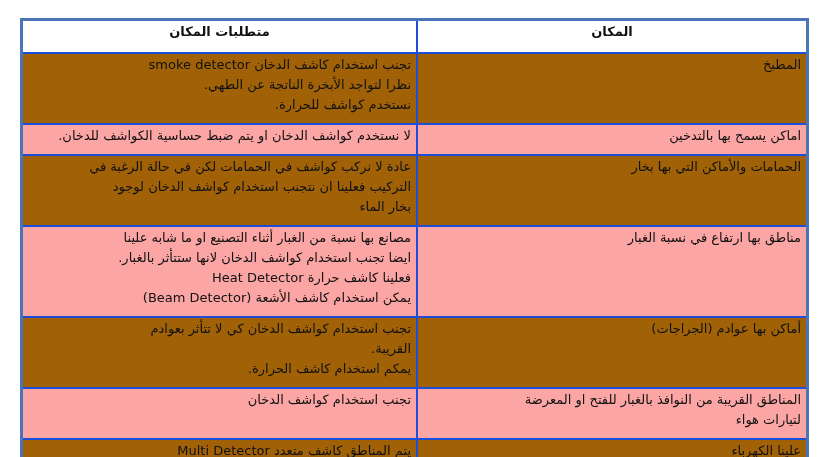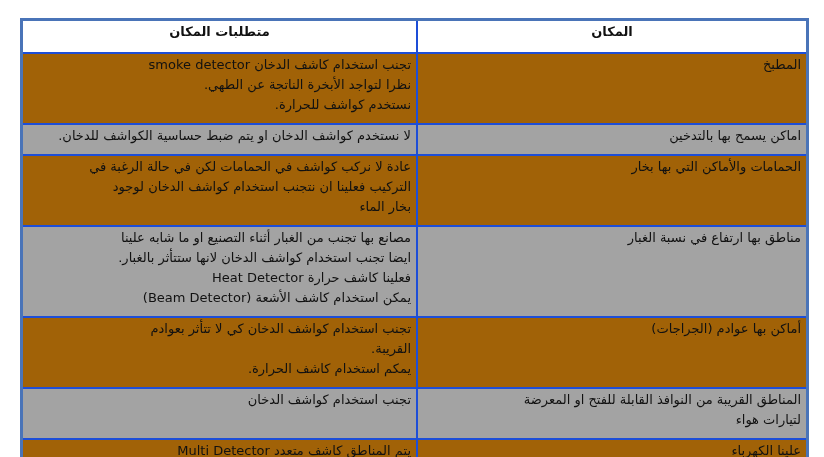--- a/index.html
+++ b/index.html
@@ -13,21 +13,21 @@
   .tbl td, .tbl th {
     border: 2px solid #1d4ed8; vertical-align: top;
     padding: 1px 5px 8px 5px; font-size: 13px; line-height: 20px;
     color: #111; text-align: right; font-weight: normal;
   }
   .tbl th { background: #ffffff; text-align: center; font-weight: bold; height: 22px; }
   .tbl th.place { border-left: 1px solid #000; }
   .tbl col.c1 { width: 389px; }
   .tbl col.c2 { width: 394px; }
   .row-shaded td { background: #a16207; }
-  .row-plain td { background: #a3a3a3; }
+  .row-plain td { background: #fca5a5; }
   .line { display: block; white-space: nowrap; }
 </style>
 </head>
 <body>
 
 <table class="tbl">
   <colgroup>
       <col class="c1">
       <col class="c2">
     </colgroup>
@@ -64,39 +64,39 @@
         <span class="line">عادة لا نركب كواشف في الحمامات لكن في حالة الرغبة في</span>
         <span class="line">التركيب فعلينا ان نتجنب استخدام كواشف الدخان لوجود</span>
         <span class="line">بخار الماء</span>
       </td>
     </tr>
     <tr class="row-plain" style="height:90px">
       <td>
         <span class="line">مناطق بها ارتفاع في نسبة الغبار</span>
       </td>
       <td>
-        <span class="line">مصانع بها تجنب من الغبار أثناء التصنيع او ما شابه علينا</span>
+        <span class="line">مصانع بها نسبة من الغبار أثناء التصنيع او ما شابه علينا</span>
         <span class="line">ايضا تجنب استخدام كواشف الدخان لانها ستتأثر بالغبار.</span>
         <span class="line">فعلينا كاشف حرارة Heat Detector</span>
         <span class="line">يمكن استخدام كاشف الأشعة (Beam Detector)</span>
       </td>
     </tr>
     <tr class="row-shaded" style="height:70px">
       <td>
         <span class="line">أماكن بها عوادم (الجراجات)</span>
       </td>
       <td>
         <span class="line">تجنب استخدام كواشف الدخان كي لا تتأثر بعوادم</span>
         <span class="line">القريبة.</span>
         <span class="line">يمكم استخدام كاشف الحرارة.</span>
       </td>
     </tr>
     <tr class="row-plain" style="height:46px">
       <td>
-        <span class="line">المناطق القريبة من النوافذ القابلة للفتح او المعرضة</span>
+        <span class="line">المناطق القريبة من النوافذ بالغبار للفتح او المعرضة</span>
         <span class="line">لتيارات هواء</span>
       </td>
       <td>
         <span class="line">تجنب استخدام كواشف الدخان</span>
       </td>
     </tr>
     <tr class="row-shaded" style="height:26px">
       <td>
         <span class="line">علينا الكهرباء</span>
       </td>

